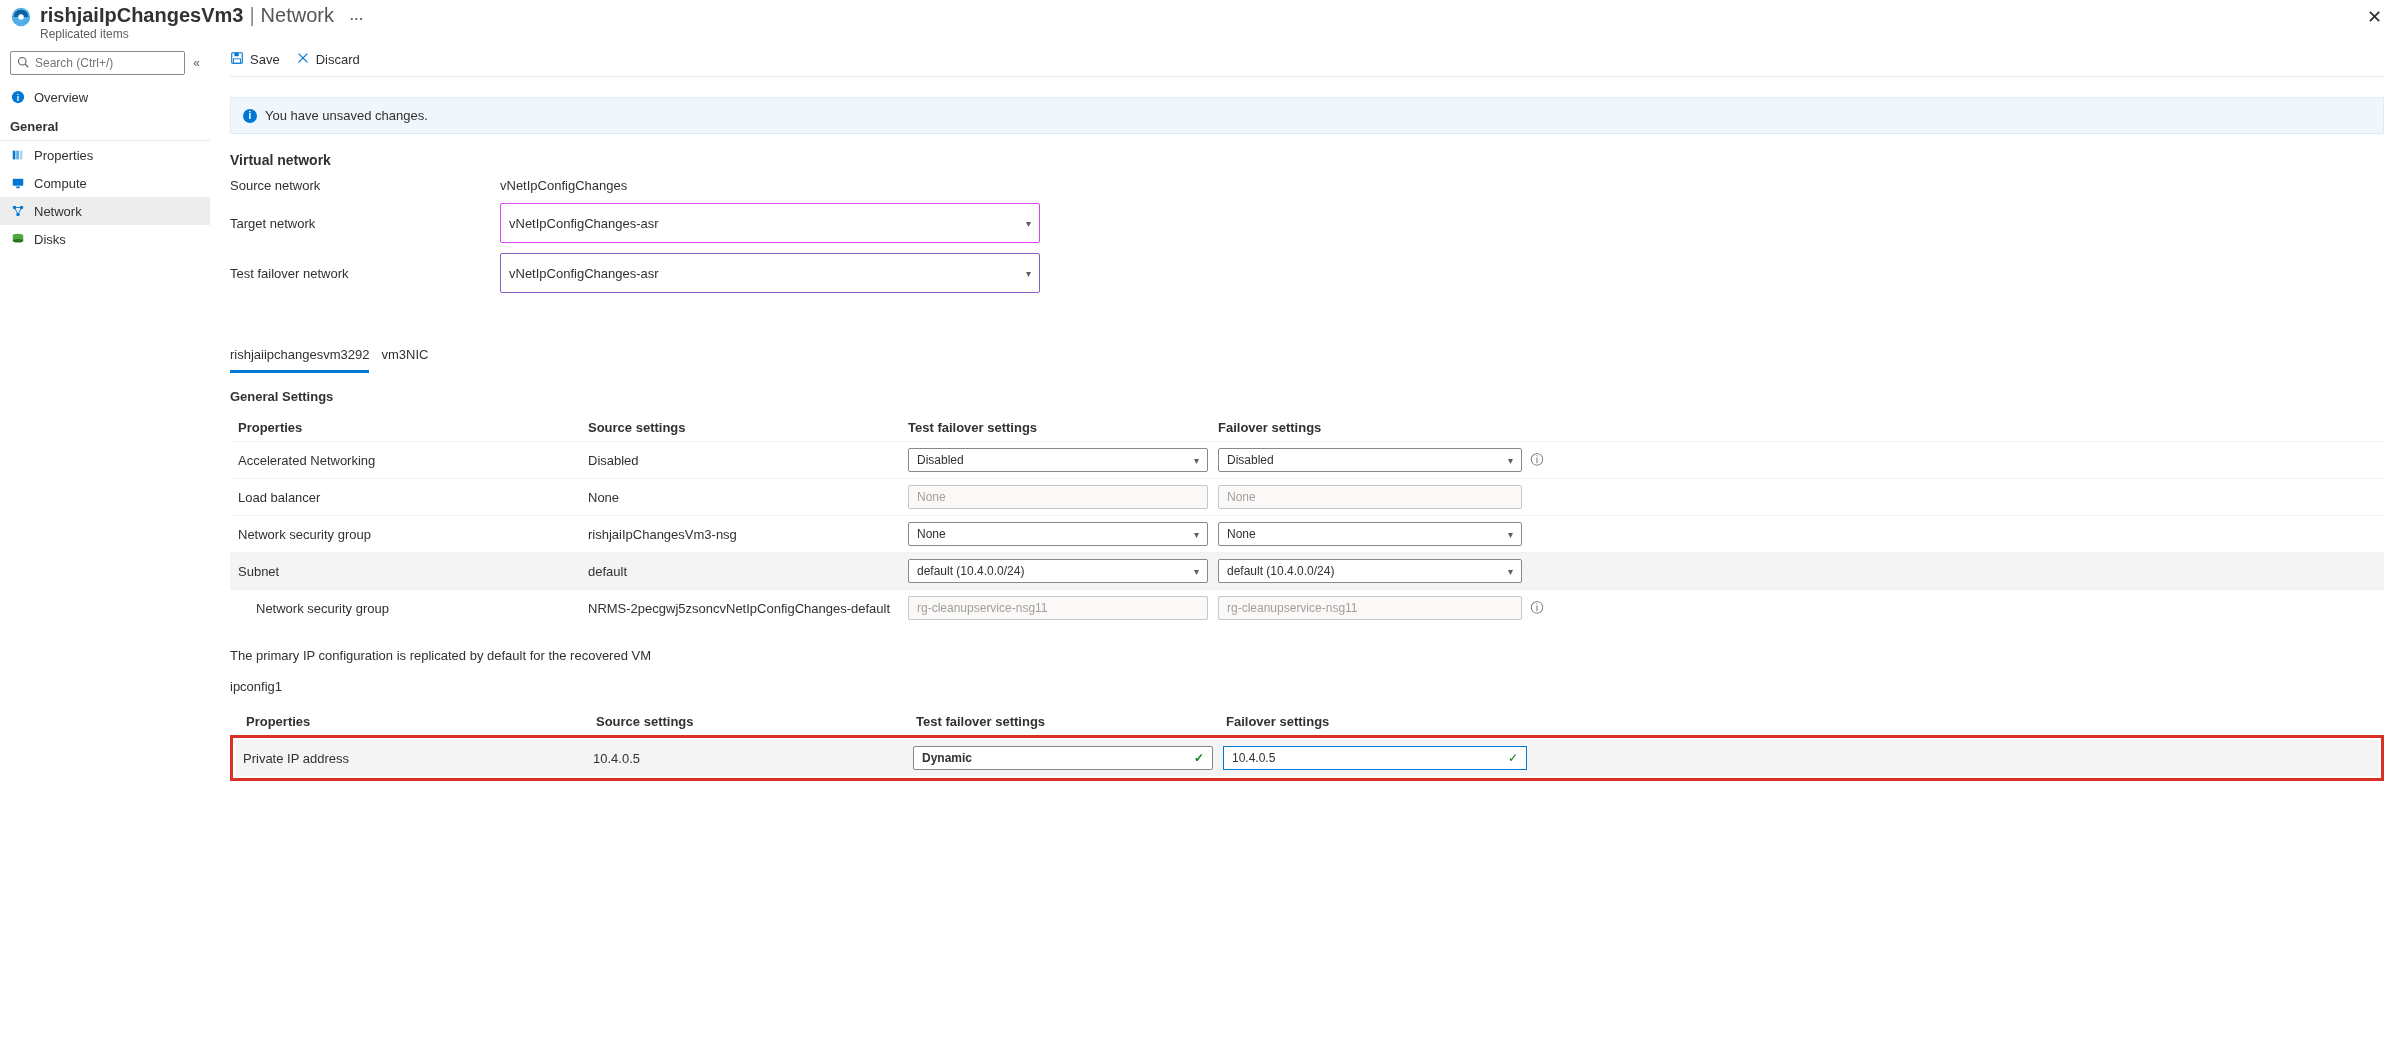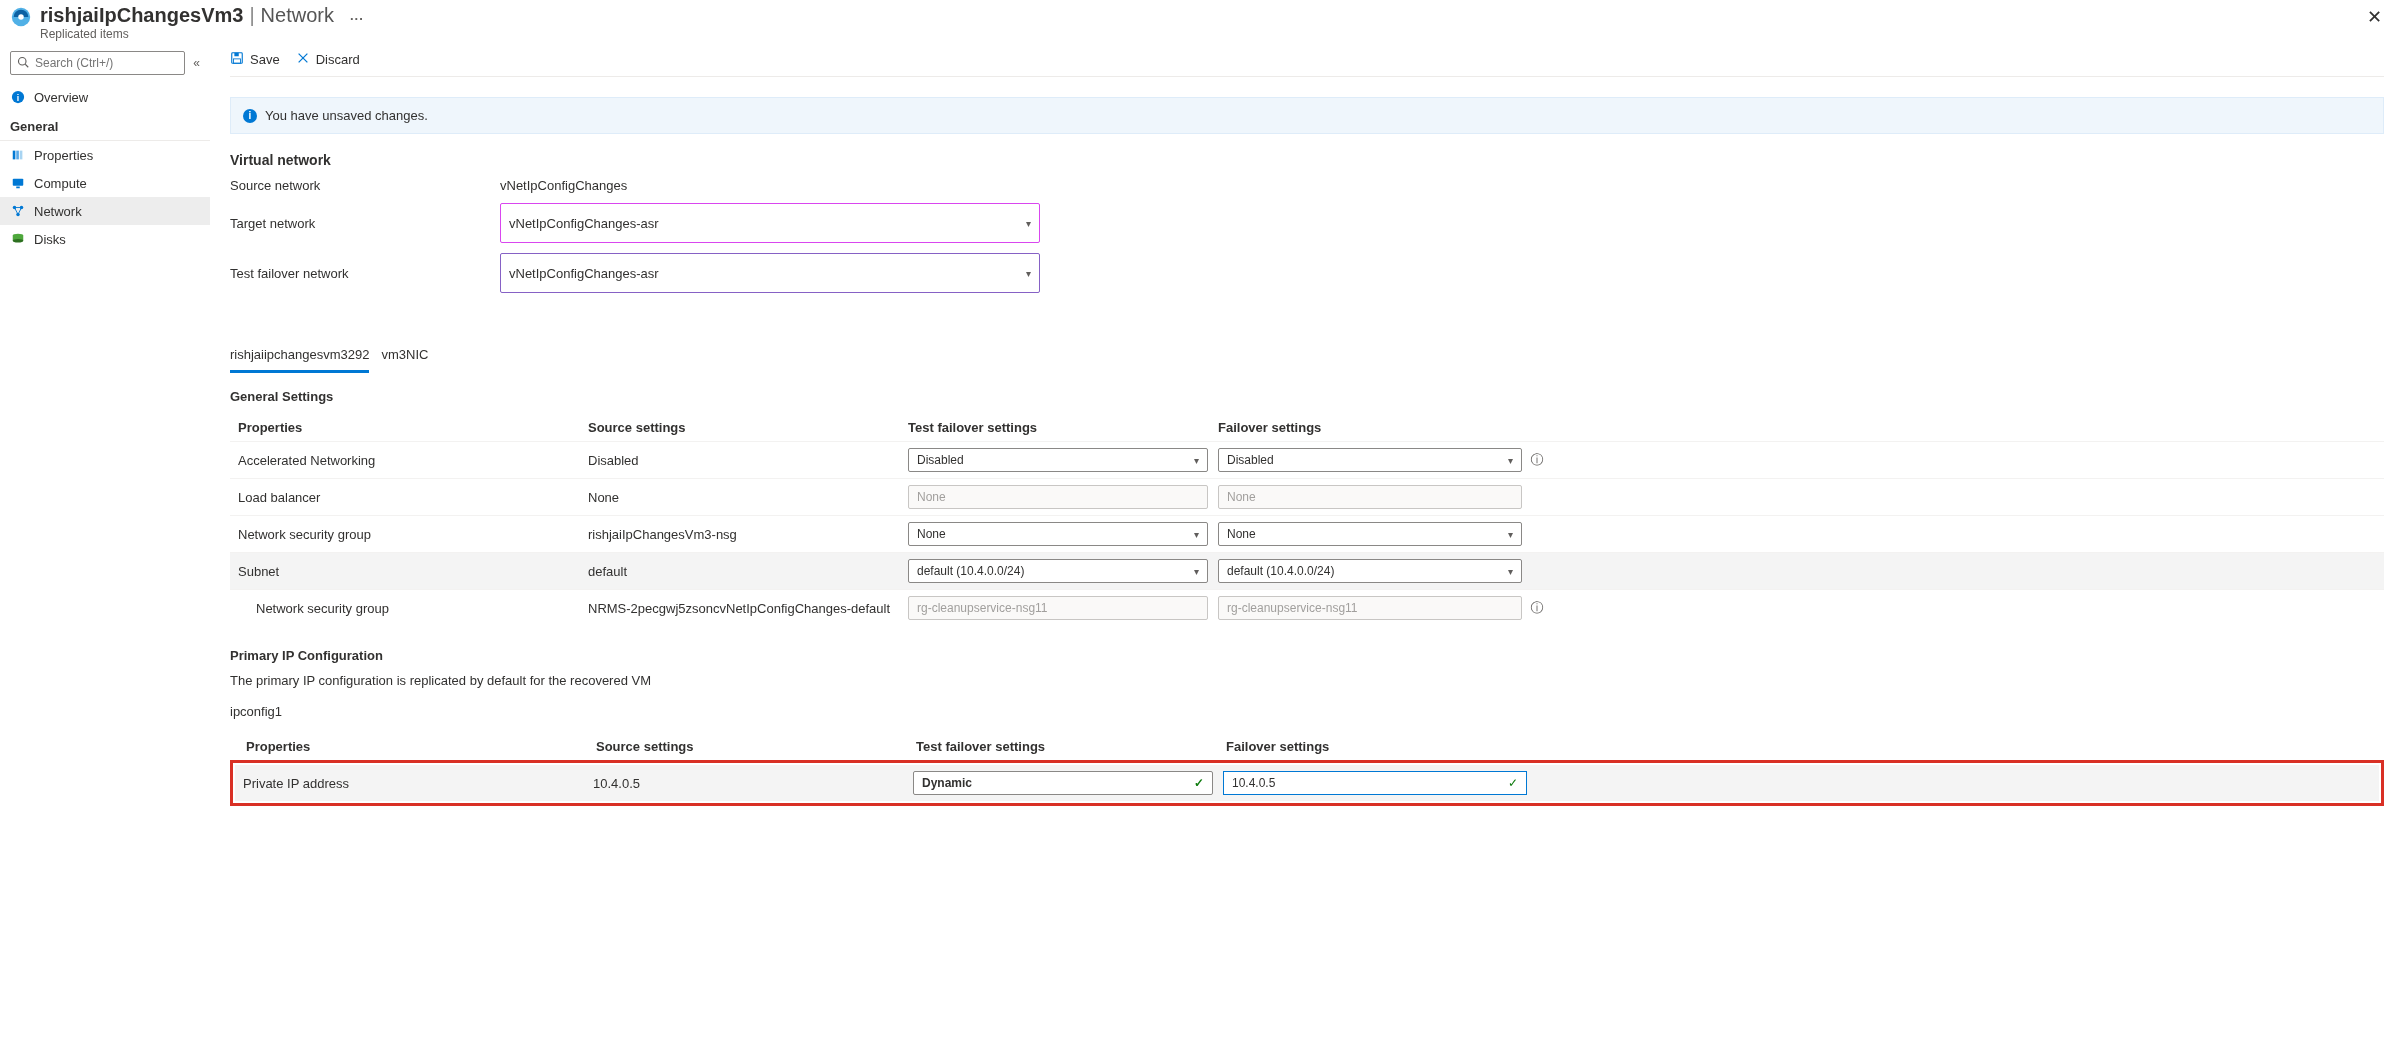--- a/index.html
+++ b/index.html
@@ -571,21 +571,20 @@
             <div class="cell-txt readonly">
                 <span>rg-cleanupservice-nsg11</span>
               </div>
           </div>
           <div class="col-info"><span>ⓘ</span></div>
         </div>
       </div>
 
       <div class="section-gap"></div>
 
-      <div class="sub-section-title">Primary IP Configuration</div>
       <div class="primary-ip-note">The primary IP configuration is replicated by default for the recovered VM</div>
       <div style="height:10px;"></div>
       <div style="font-size:13px;margin-bottom:14px;">ipconfig1</div>
 
       <div class="settings-table">
         <div class="st-head" style="padding-left:16px;">
           <div class="col-prop">Properties</div>
           <div class="col-src">Source settings</div>
           <div class="col-tf">Test failover settings</div>
           <div class="col-fo">Failover settings</div>

